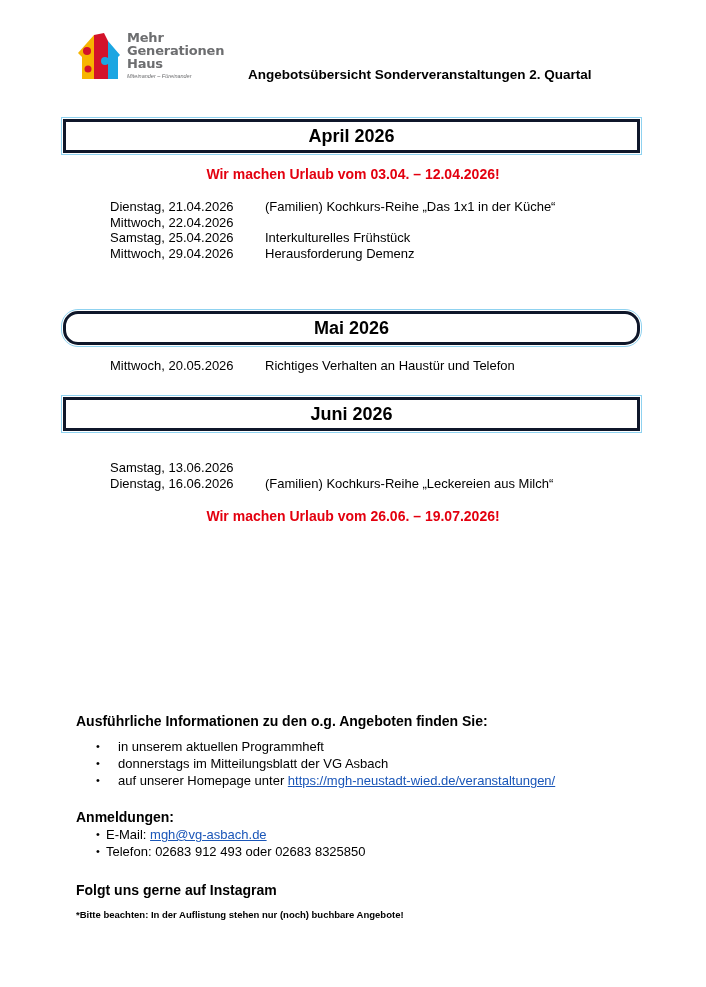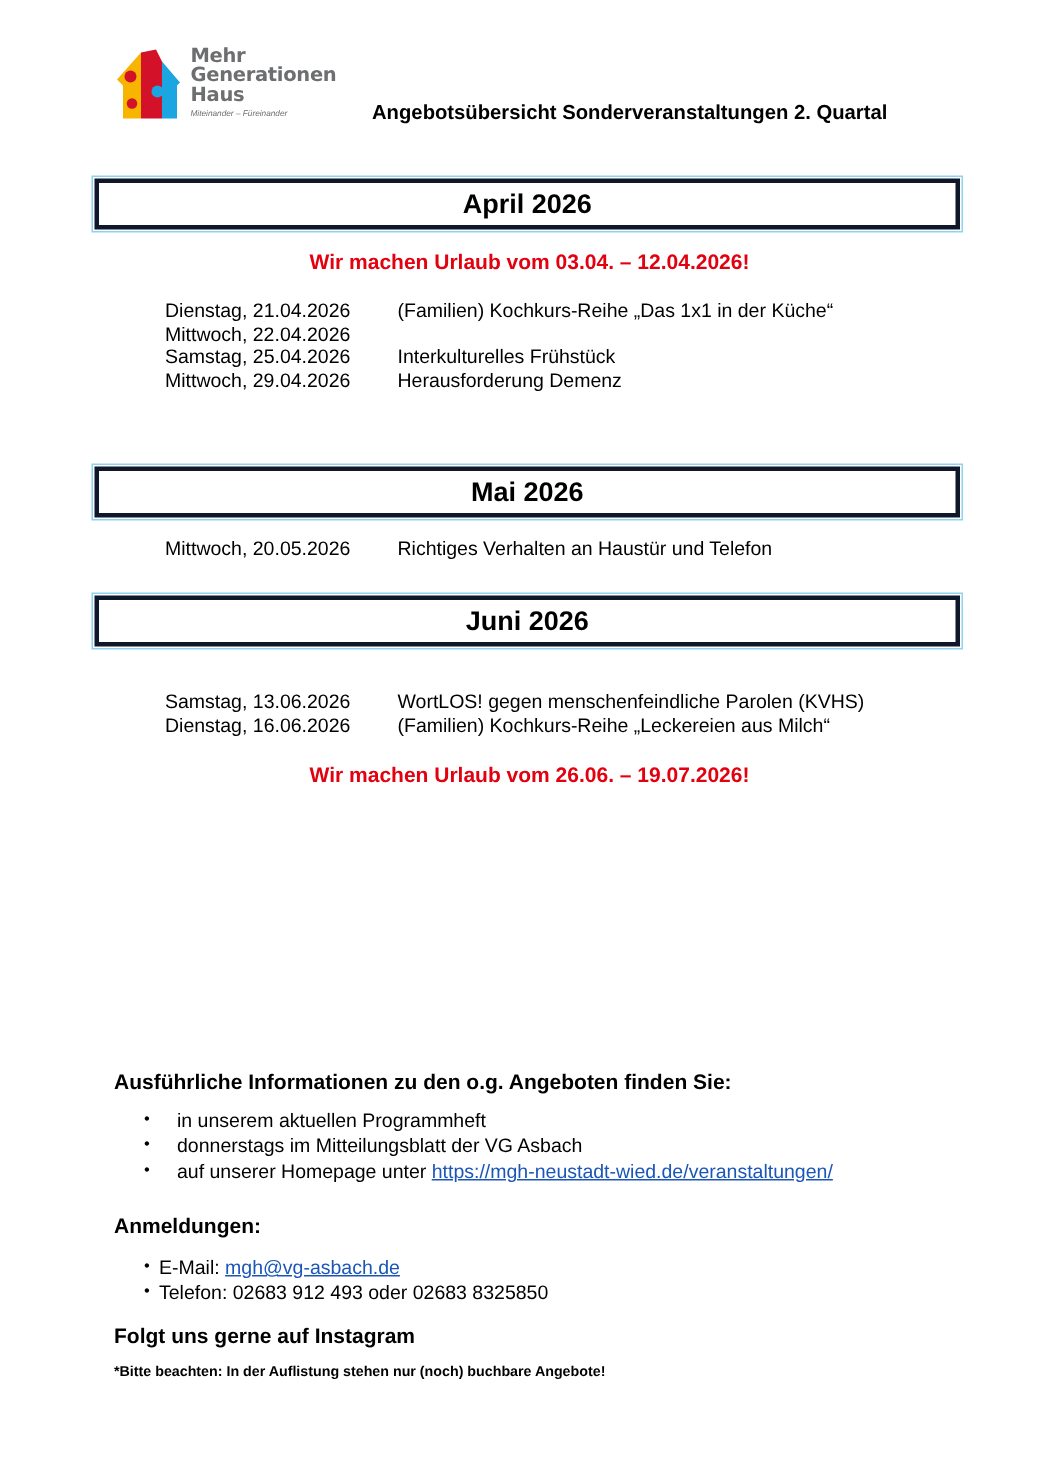--- a/index.html
+++ b/index.html
@@ -73,57 +73,56 @@
   <div class="ev-row">
     <span class="ev-date">Samstag, 25.04.2026</span>
     <span class="ev-title">Interkulturelles Frühstück</span>
   </div>
   <div class="ev-row">
     <span class="ev-date">Mittwoch, 29.04.2026</span>
     <span class="ev-title">Herausforderung Demenz</span>
   </div>
 </div>
 
-<div class="month-box" style="top:311px;">
+<div class="month-box" style="top:311px;border-radius:15px;">
   <span>Mai 2026</span>
 </div>
 <div class="events" style="top:358px;">
   <div class="ev-row">
     <span class="ev-date">Mittwoch, 20.05.2026</span>
     <span class="ev-title">Richtiges Verhalten an Haustür und Telefon</span>
   </div>
 </div>
 
 <div class="month-box" style="top:397px;">
   <span>Juni 2026</span>
 </div>
 <div class="events" style="top:460px;">
   <div class="ev-row">
     <span class="ev-date">Samstag, 13.06.2026</span>
-    <span class="ev-title">WortLOS! gegen menschenfeindliche Parolen (KVHS)</span>
   </div>
   <div class="ev-row">
     <span class="ev-date">Dienstag, 16.06.2026</span>
     <span class="ev-title">(Familien) Kochkurs-Reihe „Leckereien aus Milch“</span>
   </div>
 </div>
 <div class="notice" style="top:508px;">Wir machen Urlaub vom 26.06. – 19.07.2026!</div>
 
 <div class="info" style="top:713px;">
   <h3>Ausführliche Informationen zu den o.g. Angeboten finden Sie:</h3>
   <ul class="bullets1" style="margin-top:9px;">
     <li>in unserem aktuellen Programmheft</li>
     <li>donnerstags im Mitteilungsblatt der VG Asbach</li>
     <li><span>auf unserer Homepage unter </span><a href="#">https://mgh-neustadt-wied.de/veranstaltungen/</a></li>
   </ul>
 </div>
 
 <div class="info" style="top:809px;">
   <h3>Anmeldungen:</h3>
-  <ul class="bullets2" style="margin-top:11px;">
+  <ul class="bullets2" style="margin-top:1px;">
     <li><span>E-Mail: </span><a href="#">mgh@vg-asbach.de</a></li>
     <li>Telefon: 02683 912 493 oder 02683 8325850</li>
   </ul>
 </div>
 
 <div class="info" style="top:882px;">
   <h3>Folgt uns gerne auf Instagram</h3>
 </div>
 
 <div class="note">*Bitte beachten: In der Auflistung stehen nur (noch) buchbare Angebote!</div>

